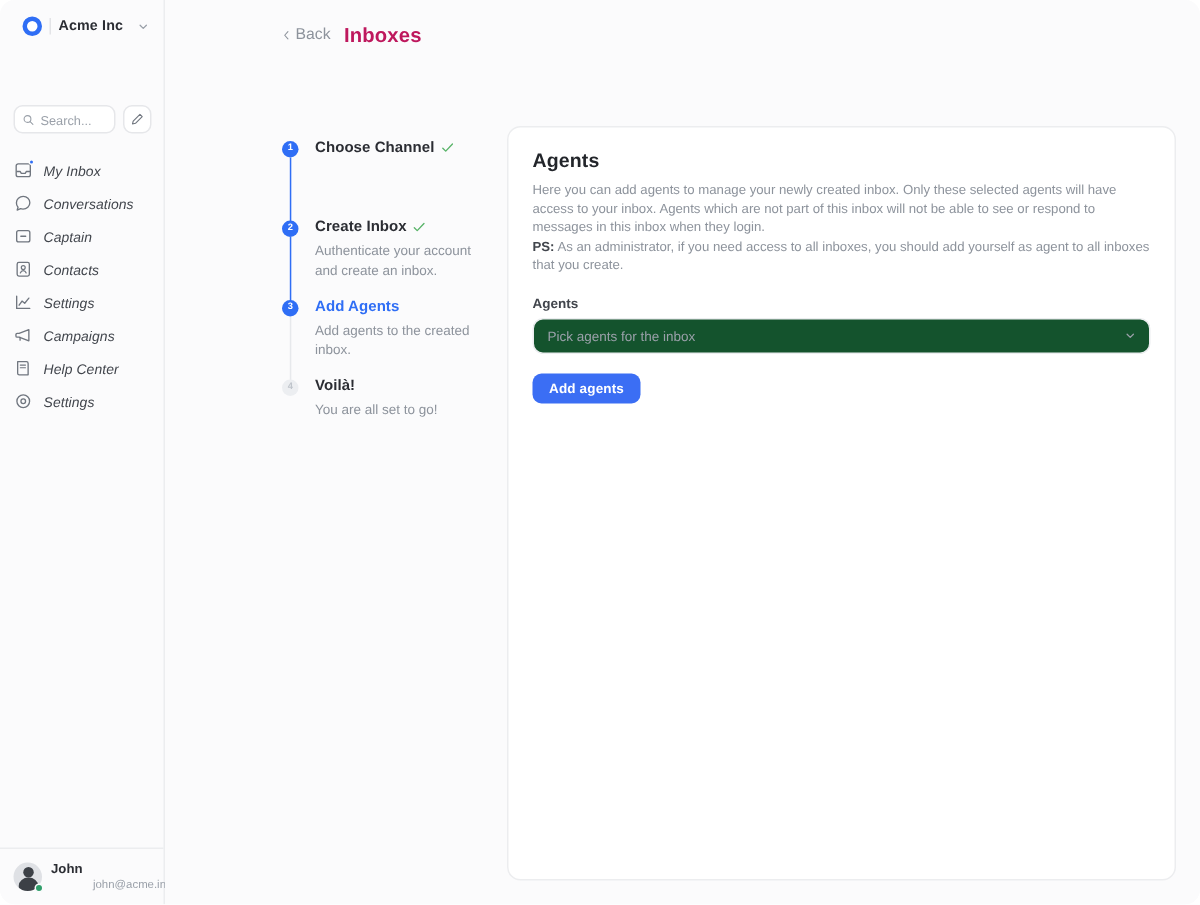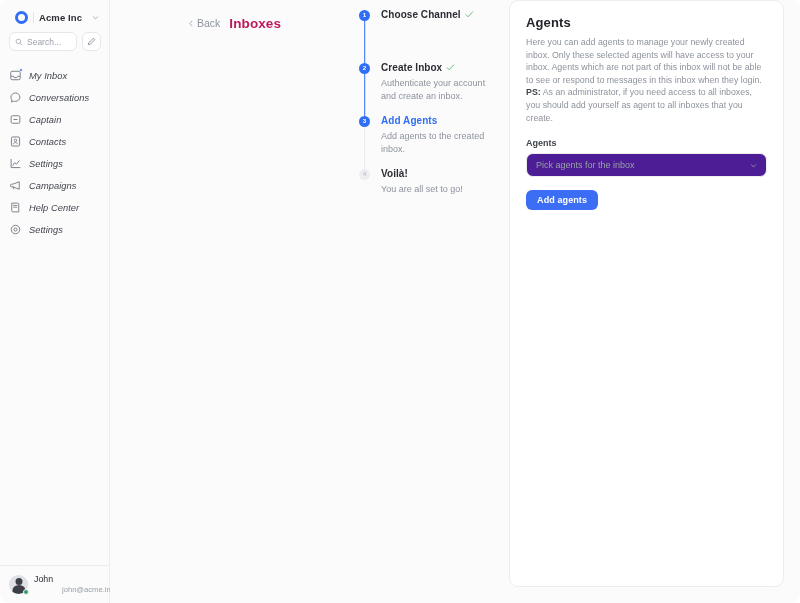--- a/index.html
+++ b/index.html
@@ -62,20 +62,21 @@
     margin-right: 2px;
     width: 7px; height: 7px;
     color: #9aa0a9;
   }
 
   .search-row {
     display: flex;
     align-items: flex-start;
     gap: 5px;
     padding: 2px 8px 8px 9px;
+    margin-top: 38px;
   }
   .search-box {
     flex: 1 1 auto;
     height: 19px;
     border: 1px solid #e6e7ea;
     border-radius: 6px;
     background: #ffffff;
     display: flex;
     align-items: center;
     gap: 4px;
@@ -170,30 +171,32 @@
   }
   .presence {
     position: absolute;
     right: -1px; bottom: -1px;
     width: 6px; height: 6px;
     border-radius: 50%;
     background: #2f9e6a;
     border: 1.2px solid #fbfbfc;
   }
   .profile-text { display: flex; flex-direction: column; gap: 1px; min-width: 0; }
-  .profile-name { font-size: 8.8px; font-weight: 400; color: #2b2d33; line-height: 1.1; }
+  .profile-name { font-size: 8.8px; font-weight: 700; color: #2b2d33; line-height: 1.1; }
   .profile-email { font-size: 7.6px; color: #9aa0a9; line-height: 1.1; white-space: nowrap; padding-left: 28px; }
 
   
   .main {
     flex: 1 1 auto;
     height: 100%;
     display: flex;
+    flex-direction: column;
     background: #fbfbfc;
     min-width: 0;
+    gap: 40px;
   }
 
   .page-header {
     display: flex;
     align-items: center;
     gap: 9px;
     padding: 14px 0 12px 78px;
     height: 44px;
   }
   .back-link {
@@ -326,21 +329,21 @@
 
   .field-label {
     margin-top: 14px;
     font-size: 9px;
     font-weight: 700;
     color: #41454c;
     margin-bottom: 5px;
   }
   .select-control {
     height: 24px;
-    background: #4c1d95;
+    background: #14532d;
     border: 1px solid #eceef0;
     border-radius: 7px;
     display: flex;
     align-items: center;
     padding: 0 9px;
     max-width: 430px;
   }
   .select-placeholder {
     font-size: 9px;
     color: #9aa0a9;

